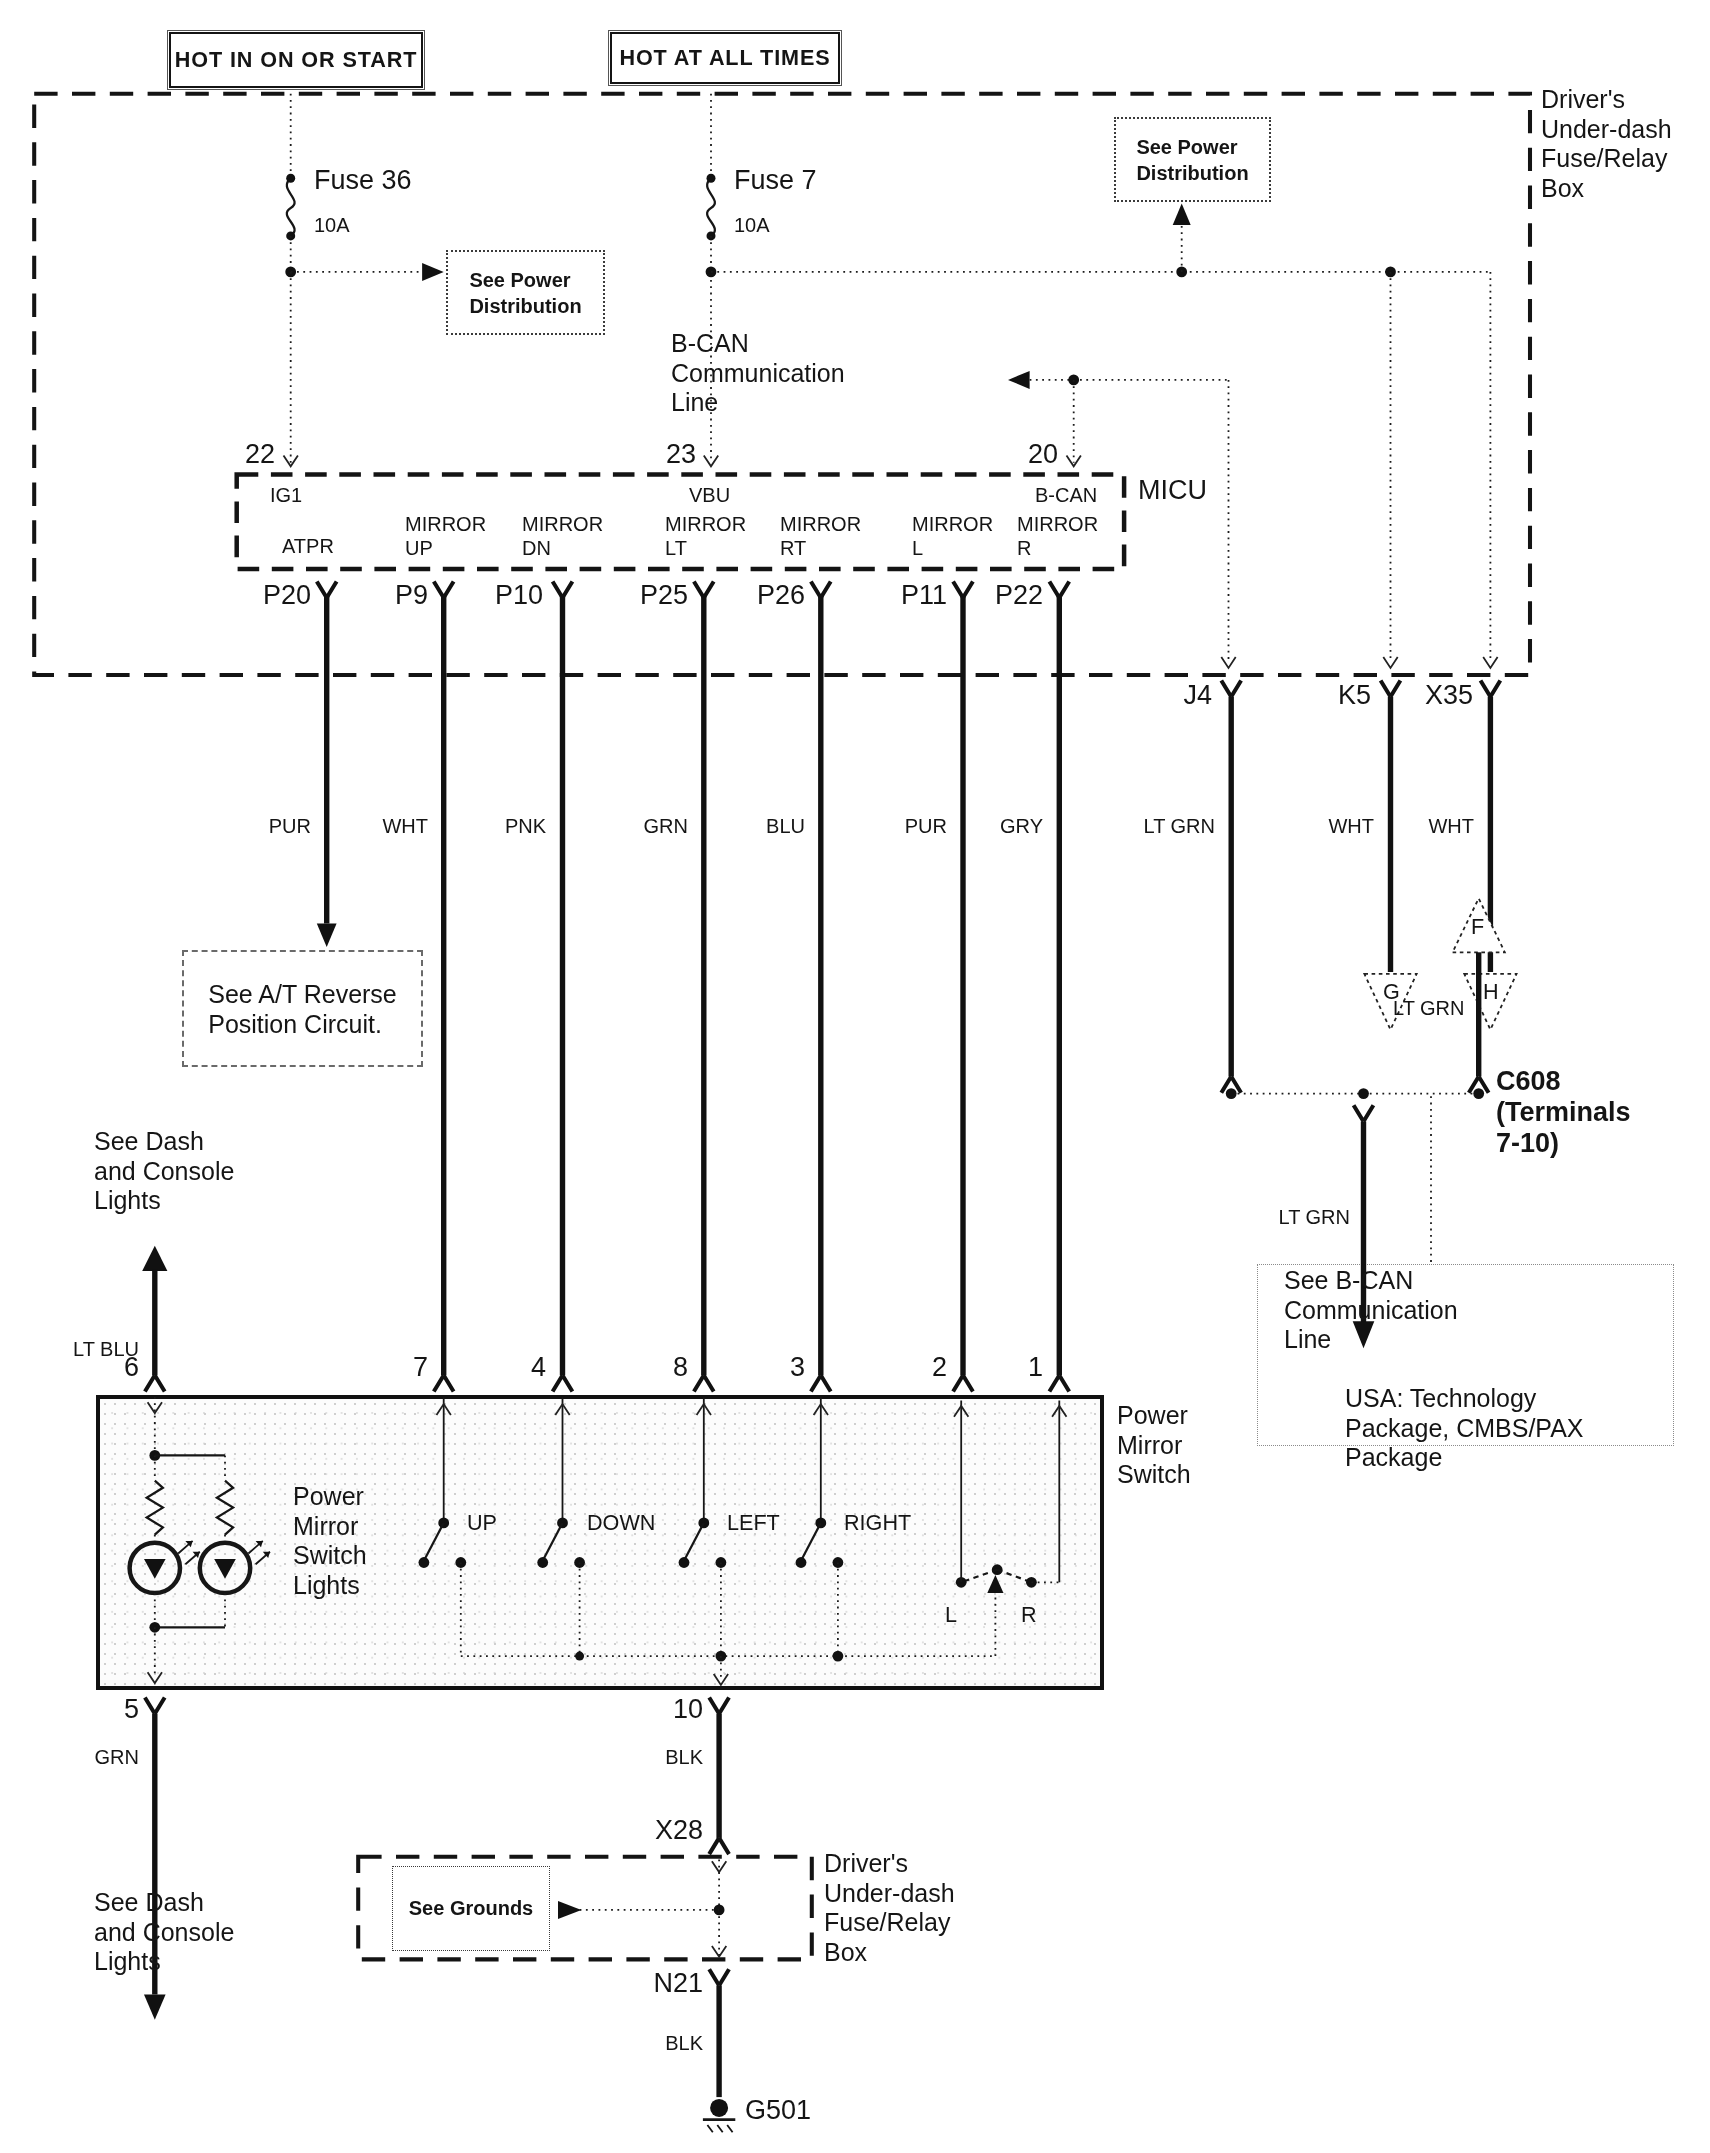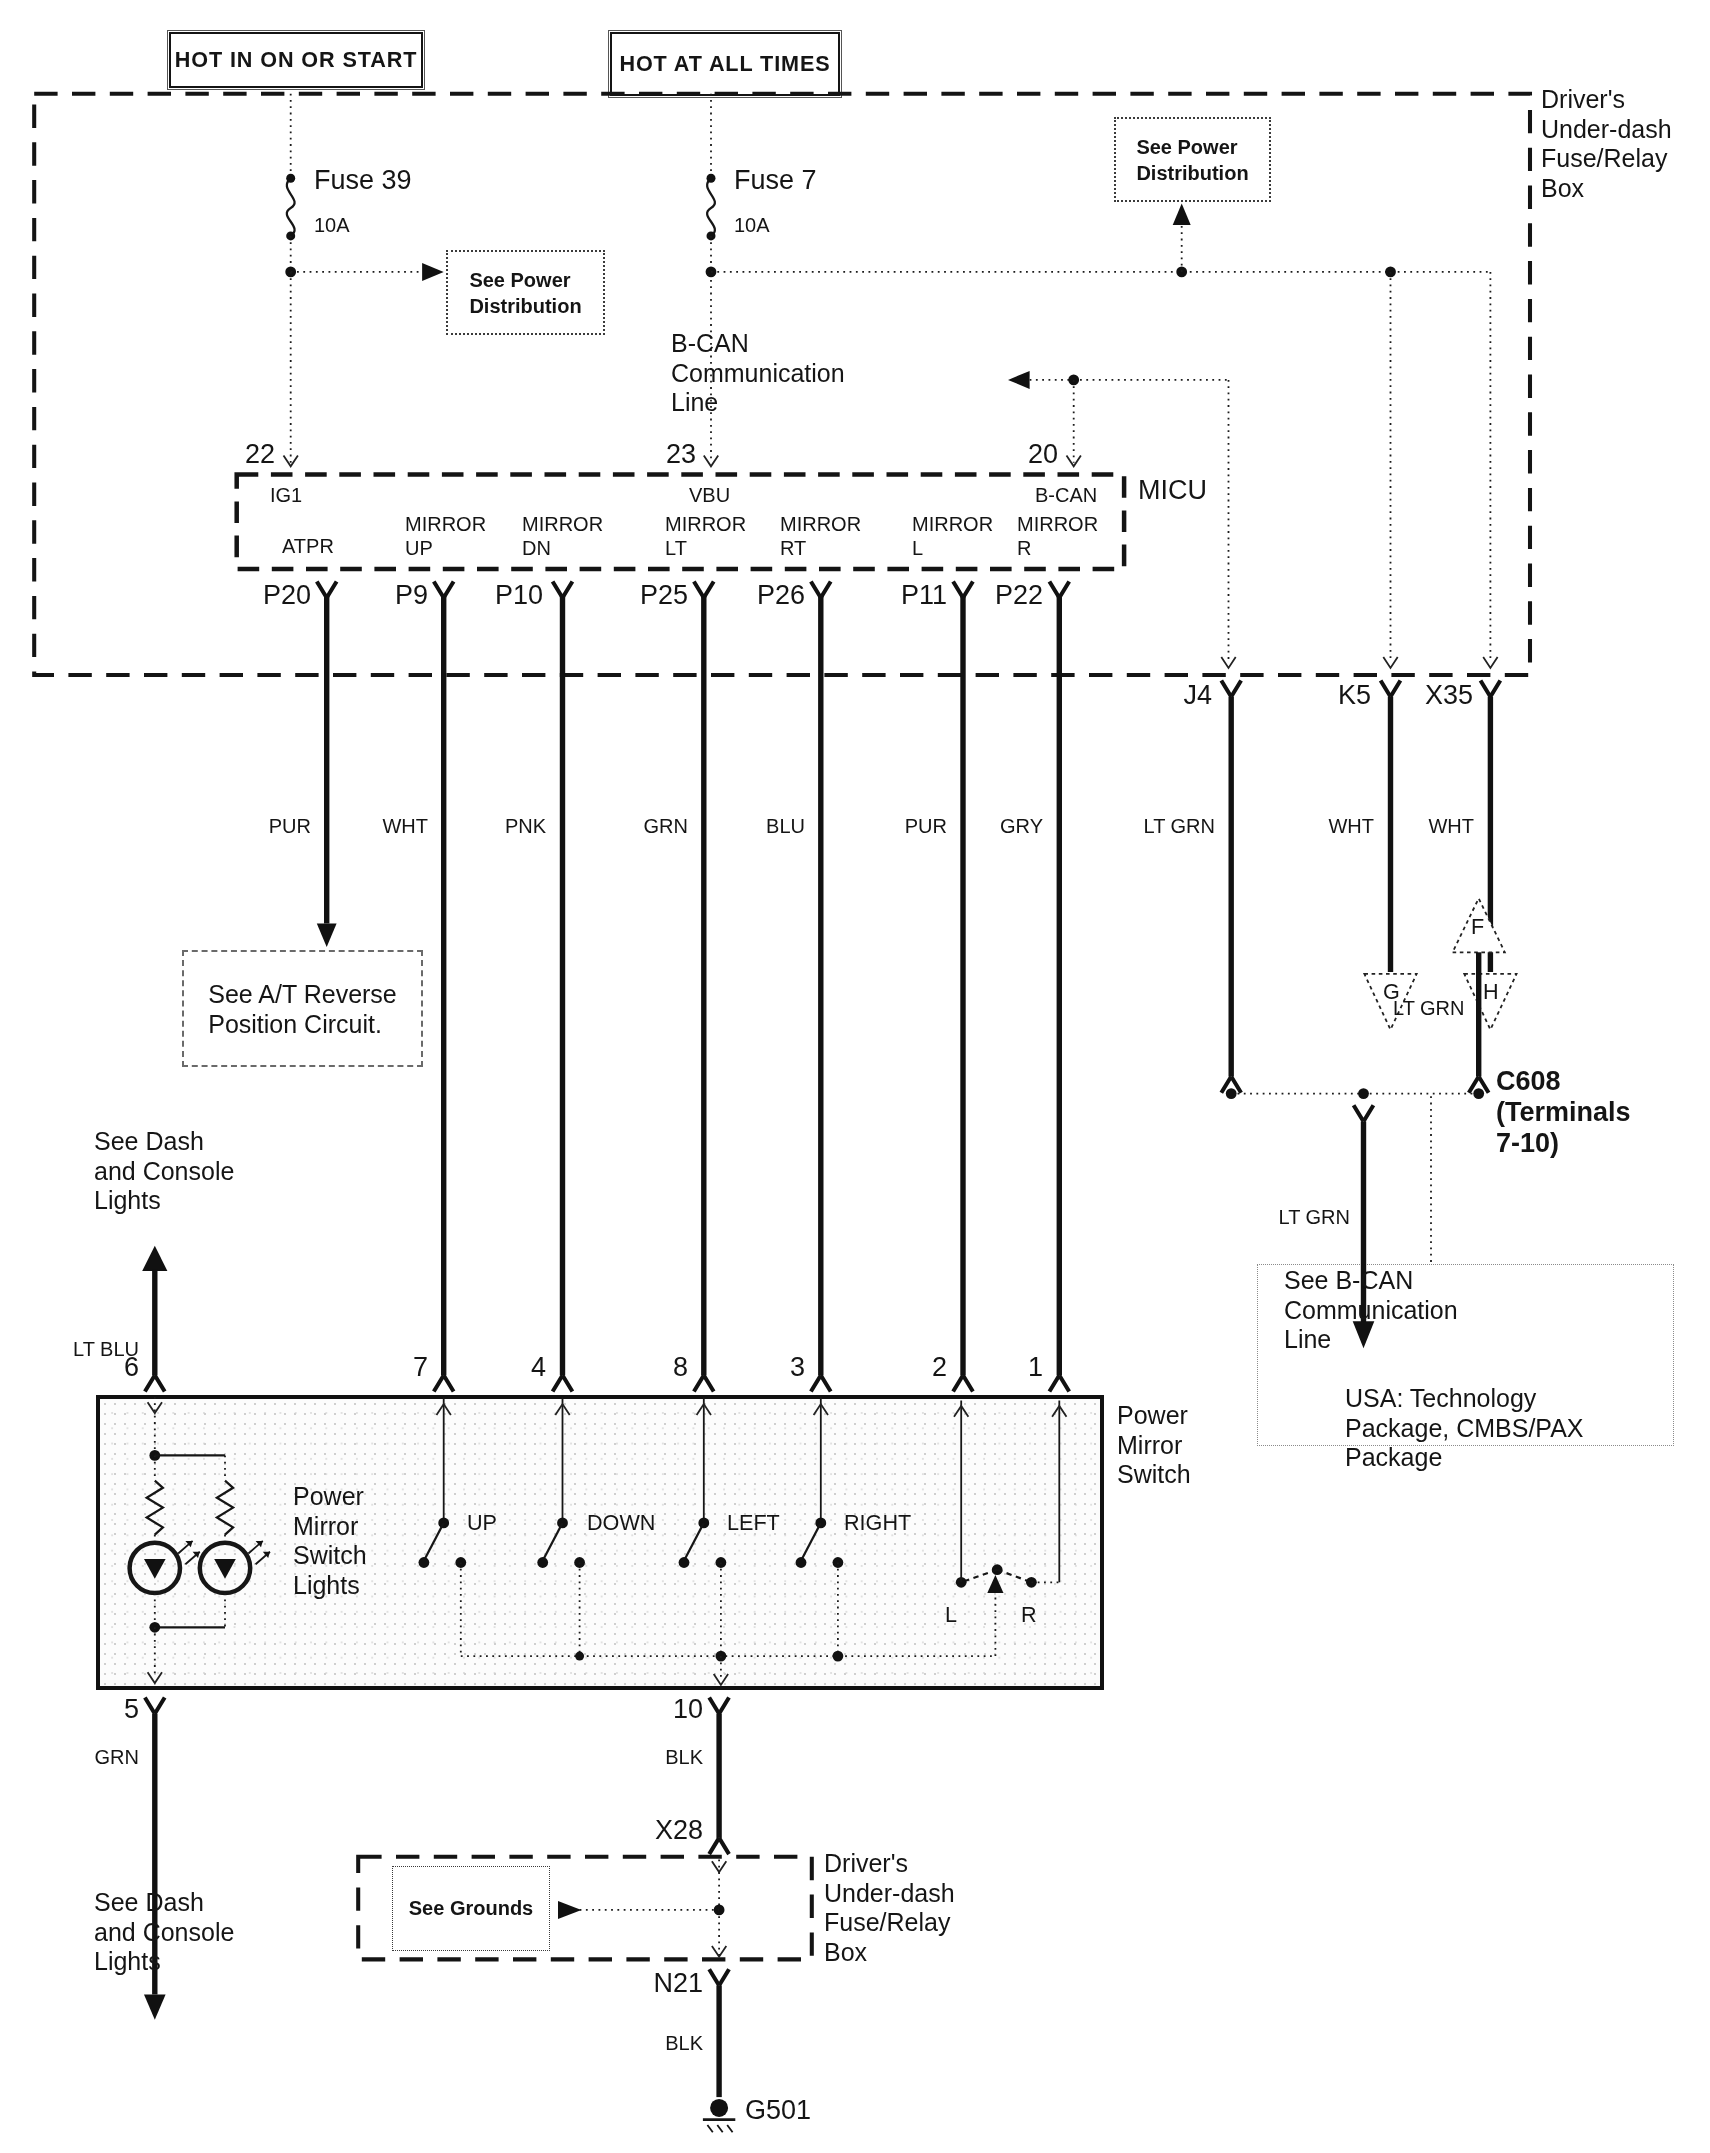--- a/index.html
+++ b/index.html
@@ -39,21 +39,21 @@
   .dashedarm{stroke:#161616;fill:none;stroke-width:2.5;stroke-dasharray:6 5;}
 </style>
 </head>
 <body>
 
 <div id="canvas">
 
   <div class="box hotbox" style="left:169px;top:32px;width:254px;height:56px;">
     <span>HOT IN ON OR START</span>
   </div>
-  <div class="box hotbox" style="left:610px;top:32px;width:230px;height:64px;">
+  <div class="box hotbox" style="left:610px;top:32px;width:230px;height:52px;">
     <span>HOT AT ALL TIMES</span>
   </div>
 
   <div class="box dotted" style="left:446px;top:250px;width:159px;height:85px;">
     <span class="s22 b ctr" style="white-space:pre-line;line-height:1.3;">See Power
 Distribution</span>
   </div>
   <div class="box dotted" style="left:1114px;top:117px;width:157px;height:85px;">
     <span class="s22 b ctr" style="white-space:pre-line;line-height:1.3;">See Power
 Distribution</span>
@@ -301,21 +301,21 @@
       <line class="wn" style="stroke-width:3;" x1="781" y1="2355" x2="817" y2="2355"></line>
       <path class="wn" style="stroke-width:2;" d="M786,2361 l6,8 M797,2361 l6,8 M808,2361 l6,8"></path>
     </g>
   </svg>
 
   <div class="lbl s28" style="left:1541px;top:85px;">Driver's
 Under-dash
 Fuse/Relay
 Box</div>
 
-  <div class="lbl s30" style="left:314px;top:165px;">Fuse 39</div>
+  <div class="lbl s30" style="left:314px;top:165px;">Fuse 36</div>
   <div class="lbl s22" style="left:314px;top:214px;">10A</div>
   <div class="lbl s30" style="left:734px;top:165px;">Fuse 7</div>
   <div class="lbl s22" style="left:734px;top:214px;">10A</div>
 
   <div class="lbl s28" style="left:671px;top:329px;">B-CAN
 Communication
 Line</div>
 
   <div class="lbl s30" style="left:1138px;top:475px;">MICU</div>
   <div class="lbl s30 tar" style="left:221px;top:439px;width:54px;">22</div>

